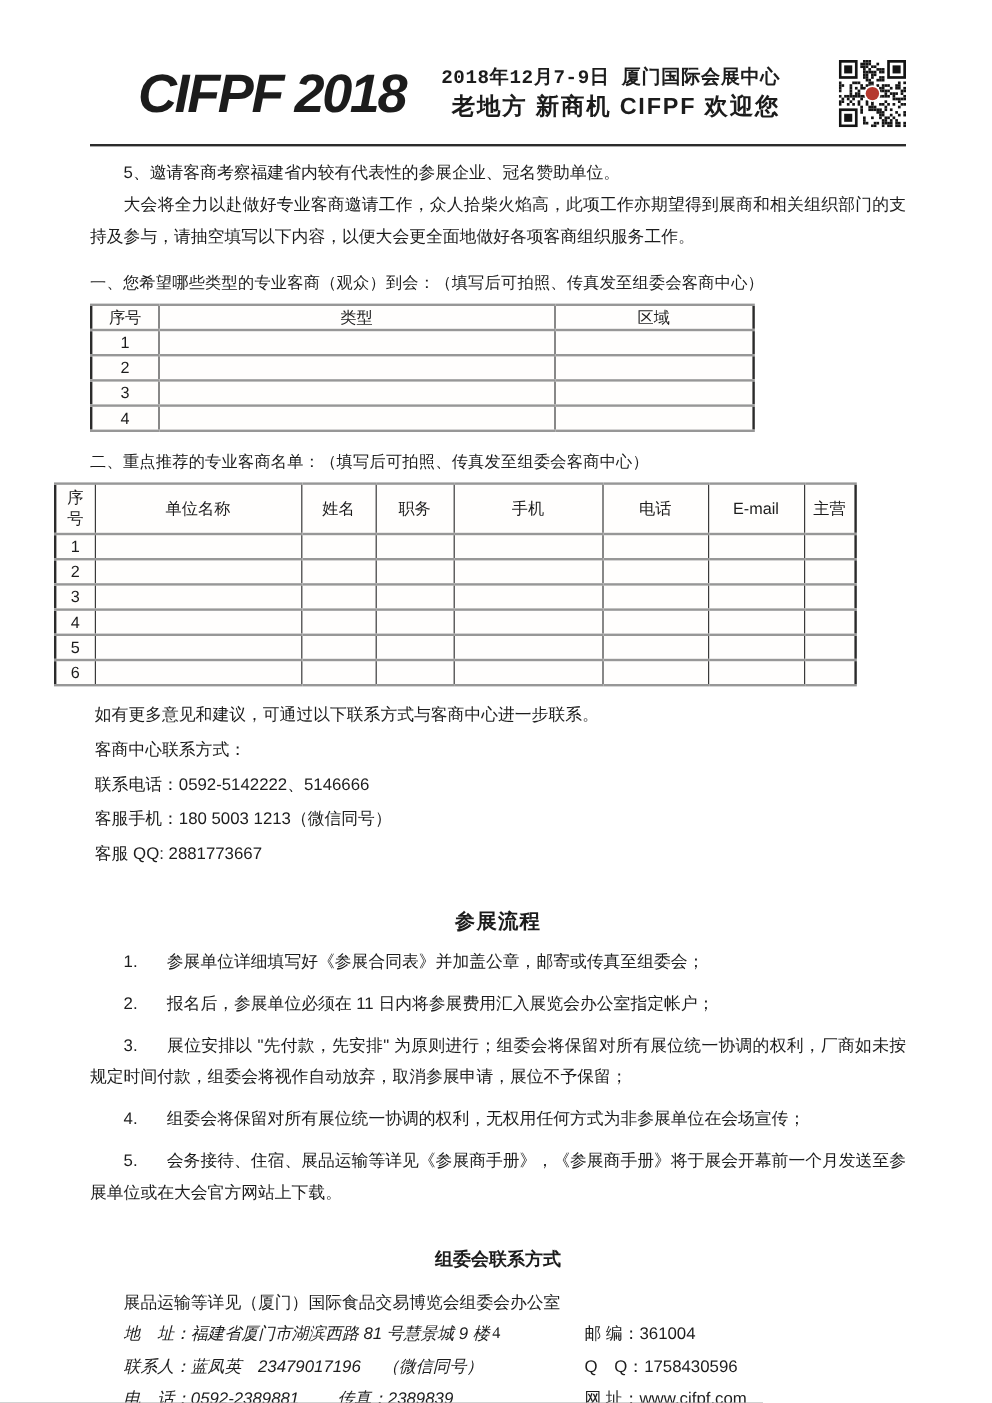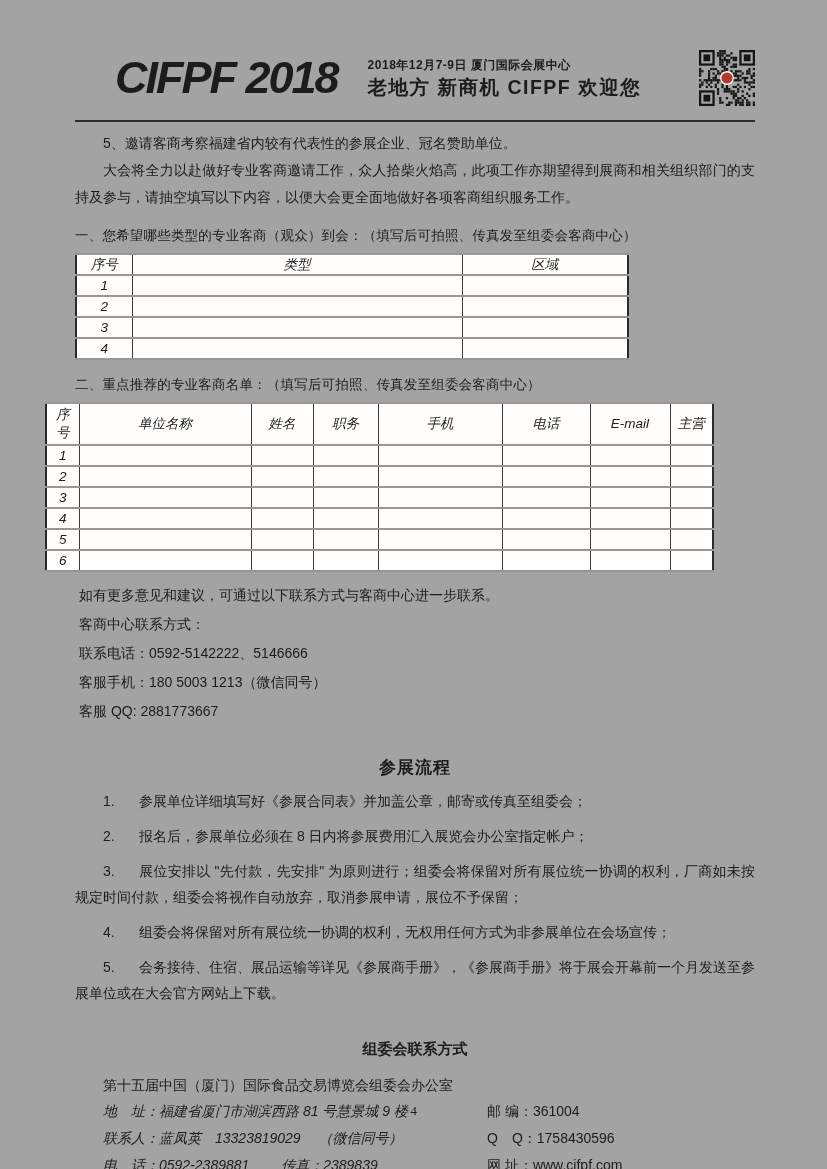--- a/index.html
+++ b/index.html
@@ -1,38 +1,38 @@
 <!DOCTYPE html>
 <html><head>
 <meta charset="utf-8">
 <style>
   * { box-sizing: border-box; margin: 0; padding: 0; }
   html,body { background:#888; }
   body { font-family:"Liberation Sans", sans-serif; }
   .page {
     position:relative; width:827px; height:1169px; margin:0 auto;
-    background:#a3a3a3; color:#1c1c1c; overflow:hidden;
+    background:#ffffff; color:#1c1c1c; overflow:hidden;
   }
   
   .header { display:flex; align-items:center; margin:50px 72px 0 75px; }
   .logo { font-size:45px; font-weight:800; font-style:italic; letter-spacing:-2px; margin-left:40px; white-space:nowrap; }
   .header-text { margin-left:30px; line-height:1; }
-  .header-line1 { font-size:12px; font-weight:600; letter-spacing:.5px; }
-  .header-line2 { font-size:19.5px; font-weight:700; letter-spacing:1.5px; margin-top:7px; }
+  .header-line1 { font-size:16px; font-weight:600; letter-spacing:.5px;font-family:Liberation Mono, monospace; }
+  .header-line2 { font-size:19.5px; font-weight:700; letter-spacing:1.5px; margin-top:7px;text-align:right; }
   .qr { margin-left:auto; width:56px; height:56px; flex:0 0 auto; }
   .rule { border:none; border-top:2.5px solid #2b2b2b; margin:14px 72px 0 75px; }
 
   
   .content { margin:0 72px 0 75px; font-size:14px; }
   .indent1 { text-indent:2em; line-height:24px; margin-top:9px; }
   .intro-p { text-indent:2em; text-align:justify; line-height:27px; margin-top:2px; }
   .sec-title { margin-top:16px; font-size:13.5px; letter-spacing:.2px; }
 
   
-  table { border-collapse:collapse; table-layout:fixed; margin-top:8px;font-style:italic; }
+  table { border-collapse:collapse; table-layout:fixed; margin-top:8px; }
   table { border:2px solid #2b2b2b; }
   th, td {
     border-left:1px solid #3a3a3a; border-right:1px solid #3a3a3a;
     border-top:2px solid #979797; border-bottom:2px solid #979797;
     font-size:13.5px; font-weight:normal; text-align:center; vertical-align:middle;
     padding:0 3px; color:#1c1c1c; background:#fffefd;
   }
   .t1 { width:552px; }
   .t1 th, .t1 td { height:21px; }
   .t2 { width:667px; margin-left:-30px; }
@@ -415,33 +415,33 @@
     <div class="fb">
       <p>如有更多意见和建议，可通过以下联系方式与客商中心进一步联系。</p>
       <p>客商中心联系方式：</p>
       <p>联系电话：0592-5142222、5146666</p>
       <p>客服手机：180 5003 1213（微信同号）</p>
       <p>客服 QQ: 2881773667</p>
     </div>
 
     <p class="proc-title">参展流程</p>
     <p class="proc"><span class="num">1.</span><span>参展单位详细填写好《参展合同表》并加盖公章，邮寄或传真至组委会；</span></p>
-    <p class="proc"><span class="num">2.</span><span>报名后，参展单位必须在 8 日内将参展费用汇入展览会办公室指定帐户；</span></p>
+    <p class="proc"><span class="num">2.</span><span>报名后，参展单位必须在 11 日内将参展费用汇入展览会办公室指定帐户；</span></p>
     <p class="proc"><span class="num">3.</span><span>展位安排以 "先付款，先安排" 为原则进行；组委会将保留对所有展位统一协调的权利，厂商如未按规定时间付款，组委会将视作自动放弃，取消参展申请，展位不予保留；</span></p>
     <p class="proc"><span class="num">4.</span><span>组委会将保留对所有展位统一协调的权利，无权用任何方式为非参展单位在会场宣传；</span></p>
     <p class="proc"><span class="num">5.</span><span>会务接待、住宿、展品运输等详见《参展商手册》，《参展商手册》将于展会开幕前一个月发送至参展单位或在大会官方网站上下载。</span></p>
 
     <p class="committee-title">组委会联系方式</p>
-    <p class="office">第十五届中国（厦门）国际食品交易博览会组委会办公室</p>
+    <p class="office">展品运输等详见（厦门）国际食品交易博览会组委会办公室</p>
     <div class="c-row">
       <span class="c-left">地　址：福建省厦门市湖滨西路 81 号慧景城 9 楼</span>
       <span class="c-right">邮 编：361004</span>
     </div>
     <div class="c-row">
-      <span class="c-left">联系人：蓝凤英　13323819029　 （微信同号）</span>
+      <span class="c-left">联系人：蓝凤英　23479017196　 （微信同号）</span>
       <span class="c-right">Q　Q：1758430596</span>
     </div>
     <div class="c-row">
       <span class="c-left">电　话：0592-2389881　　 传真：2389839</span>
       <span class="c-right"><span>网 址：</span><span class="link">www.cifpf.com</span></span>
     </div>
   </div>
 
   <div class="footer">4</div>
 </div>

